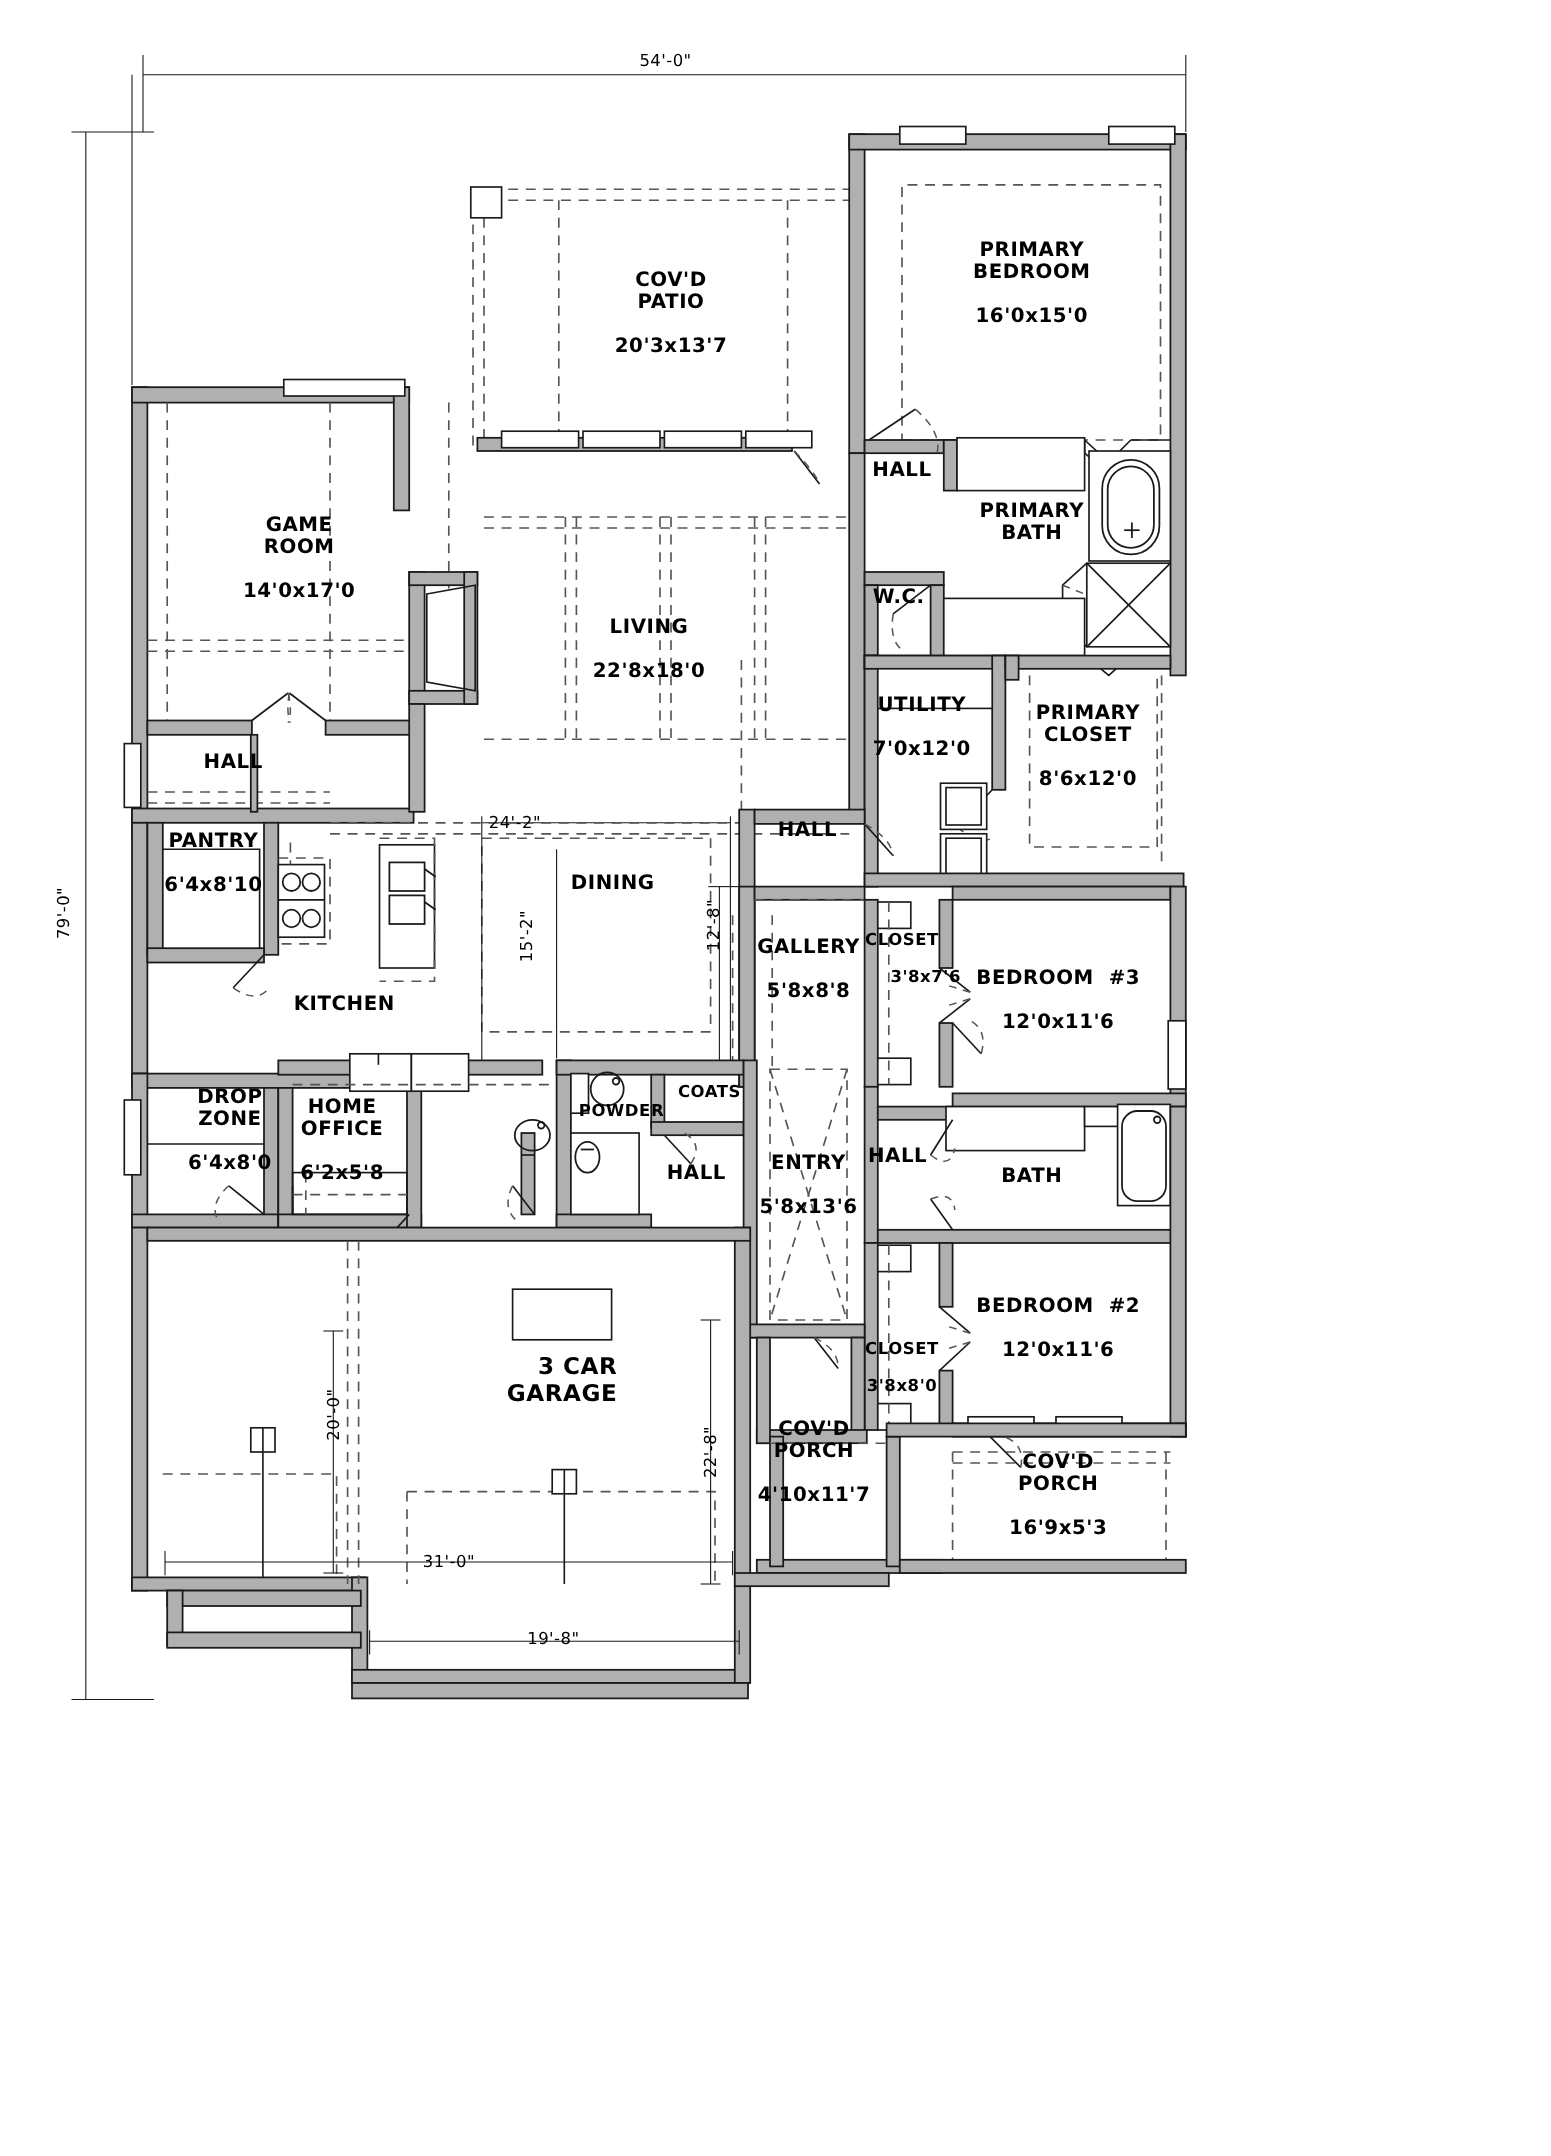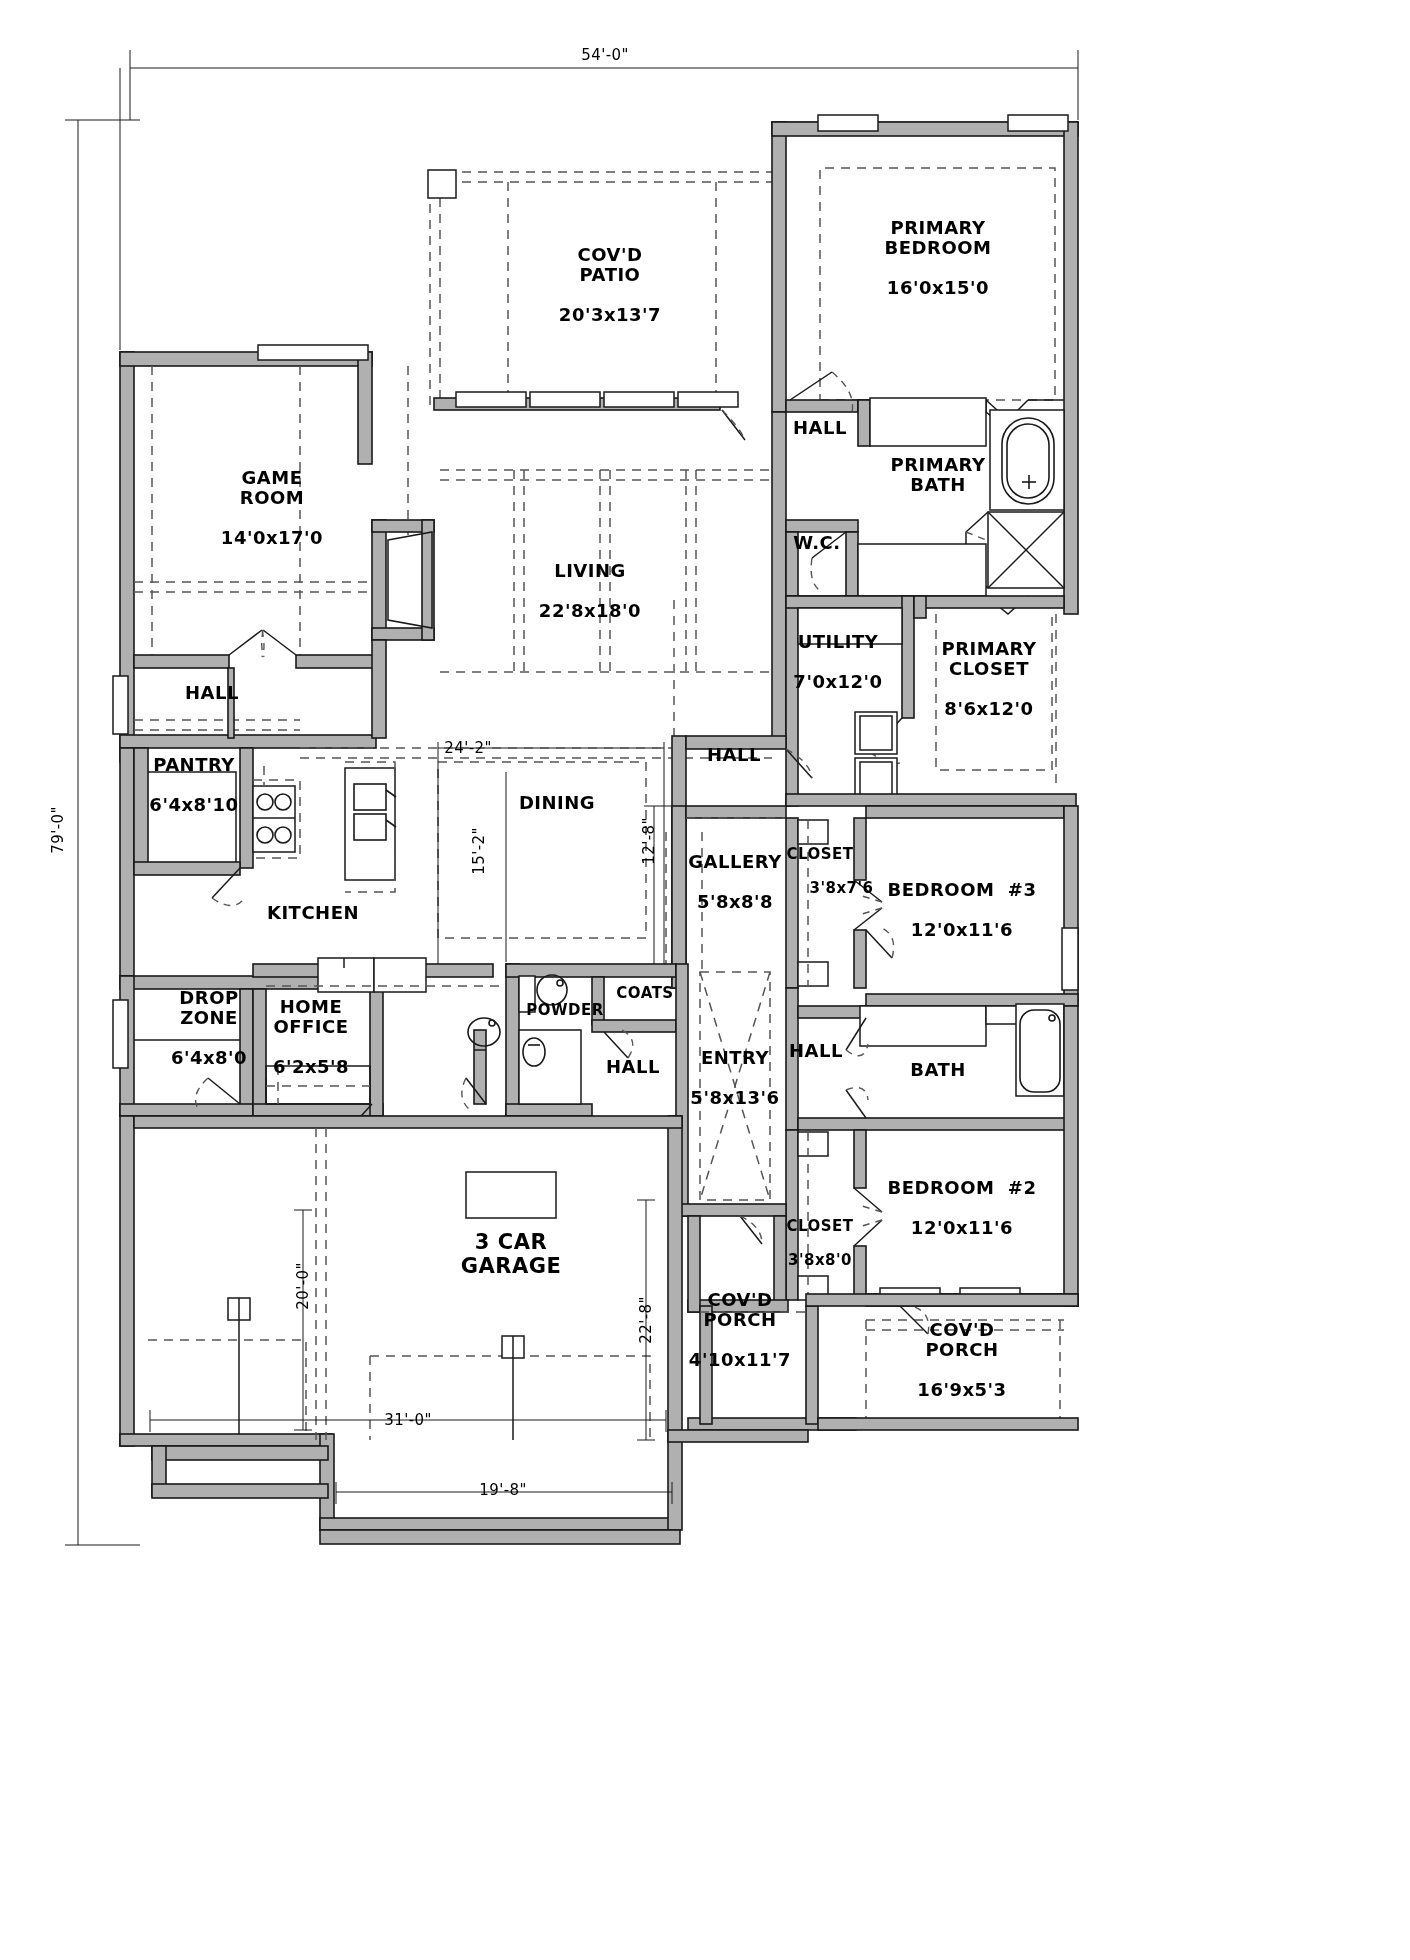--- a/index.html
+++ b/index.html
@@ -7,21 +7,21 @@
   #plan{position:relative;width:1410px;height:1960px;background:#fff;overflow:hidden;}
   .solid{position:absolute;border:1.4px solid #1a1a1a;box-sizing:border-box;background:#fff;}
 
   
   .lbl{position:absolute;text-align:center;color:#000;
        font-family:"DejaVu Sans", sans-serif;font-weight:700;
        letter-spacing:.5px;line-height:1.12;white-space:pre;
        transform:translate(-50%,-50%);}
   .lbl.sm{font-size:15px;}
   .lbl.md{font-size:18px;}
-  .lbl.lg{font-size:21px;}
+  .lbl.lg{font-size:21px;text-align:right;}
   .dim{position:absolute;font-size:15px;color:#000;font-family:"DejaVu Sans",sans-serif;
        letter-spacing:.4px;white-space:pre;transform:translate(-50%,-50%);}
   .dim.vert{transform:translate(-50%,-50%) rotate(-90deg);}
 
   .wm{position:absolute;left:0;right:0;bottom:24px;text-align:center;
       font-family:"DejaVu Sans", sans-serif;font-size:35px;letter-spacing:1px;
       color:#4a4a4a;font-weight:400;}
 
   svg.ov{position:absolute;left:0;top:0;width:1410px;height:1960px;pointer-events:none;}
 </style>

